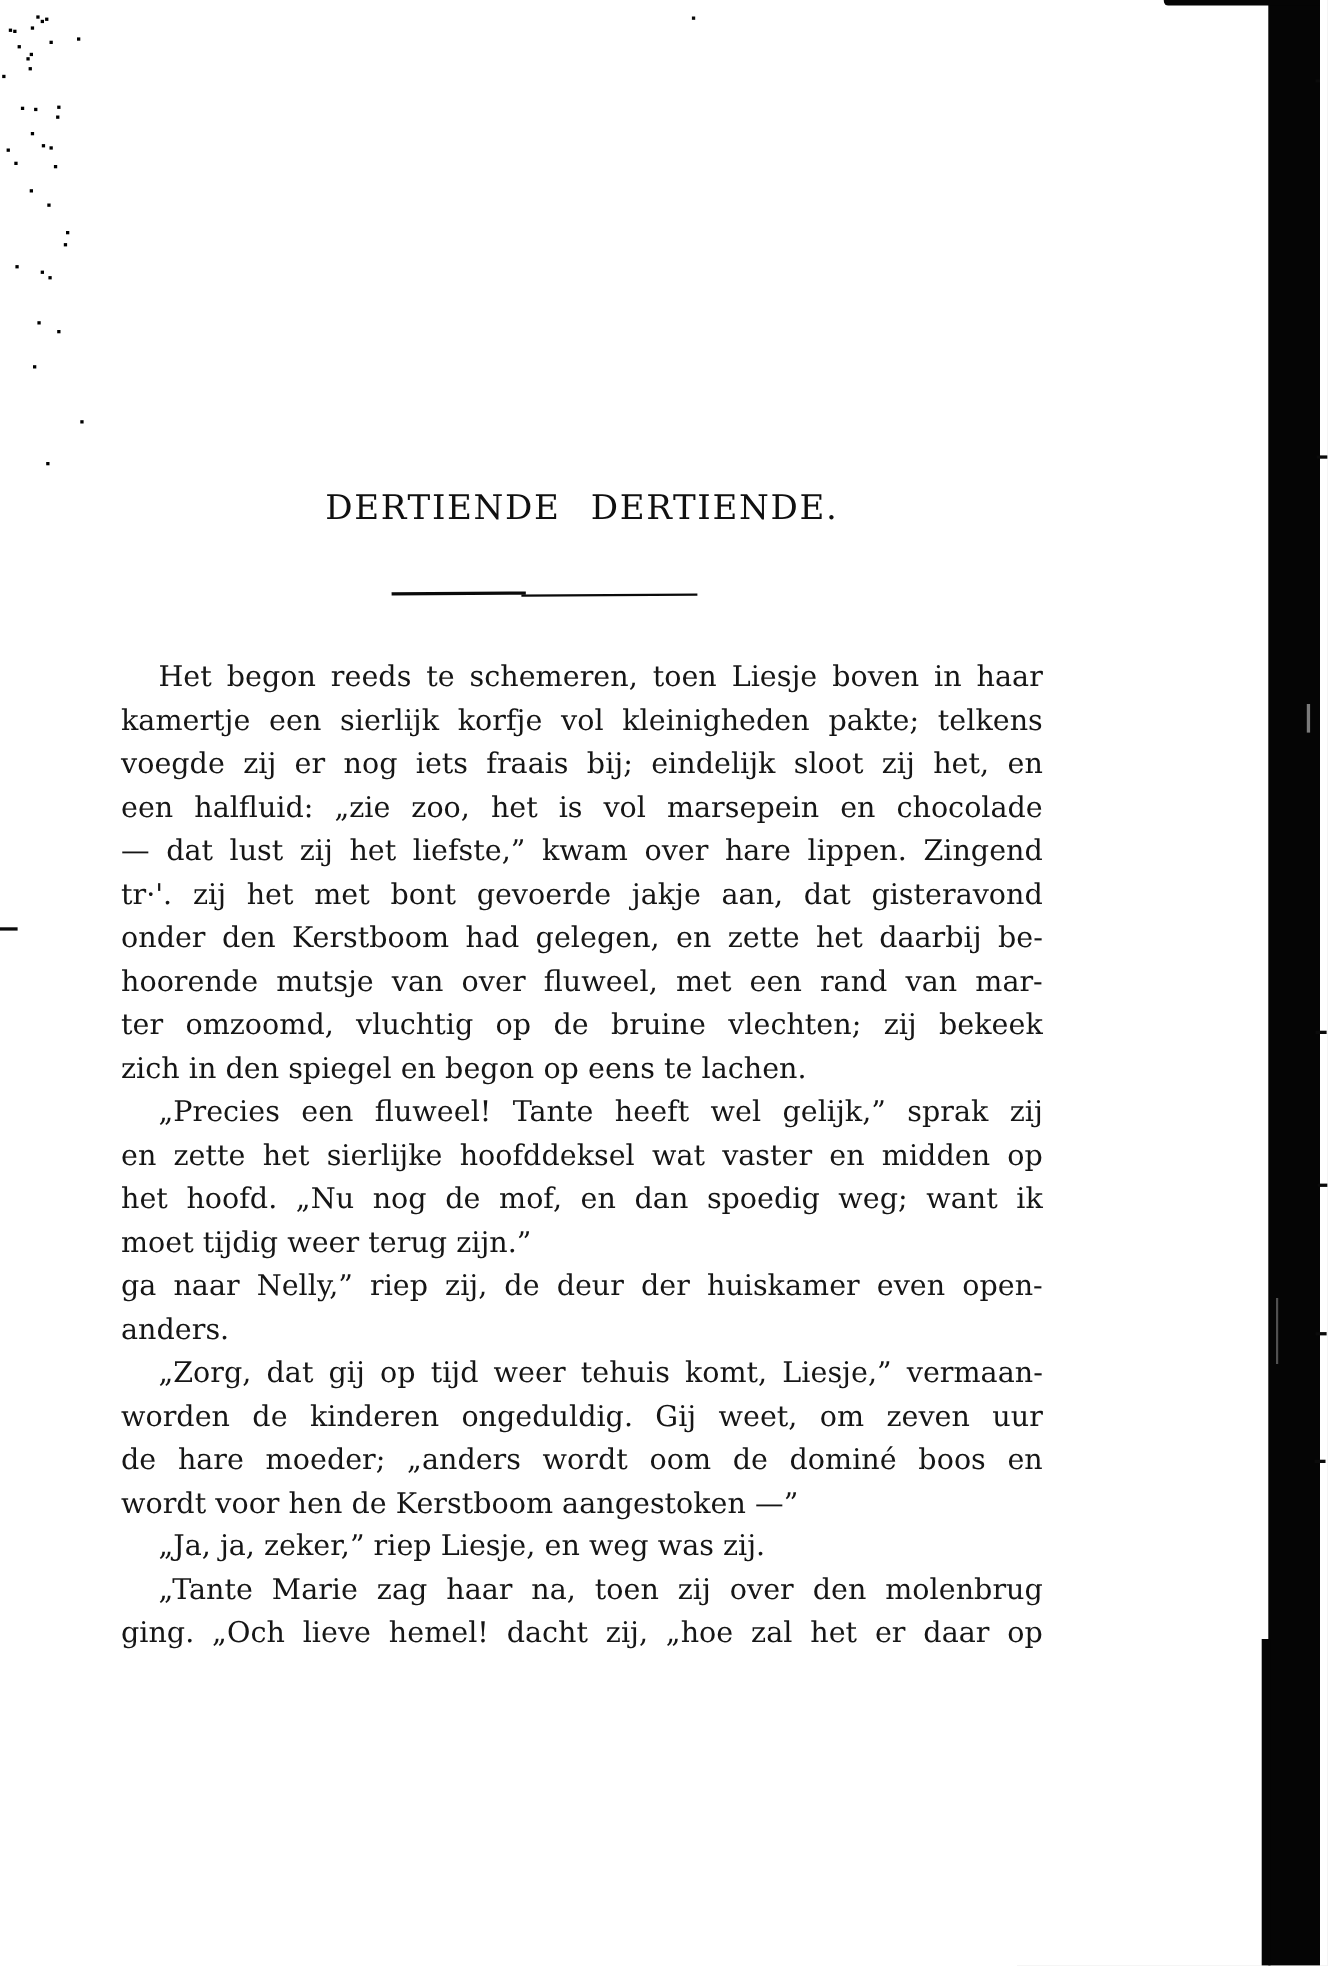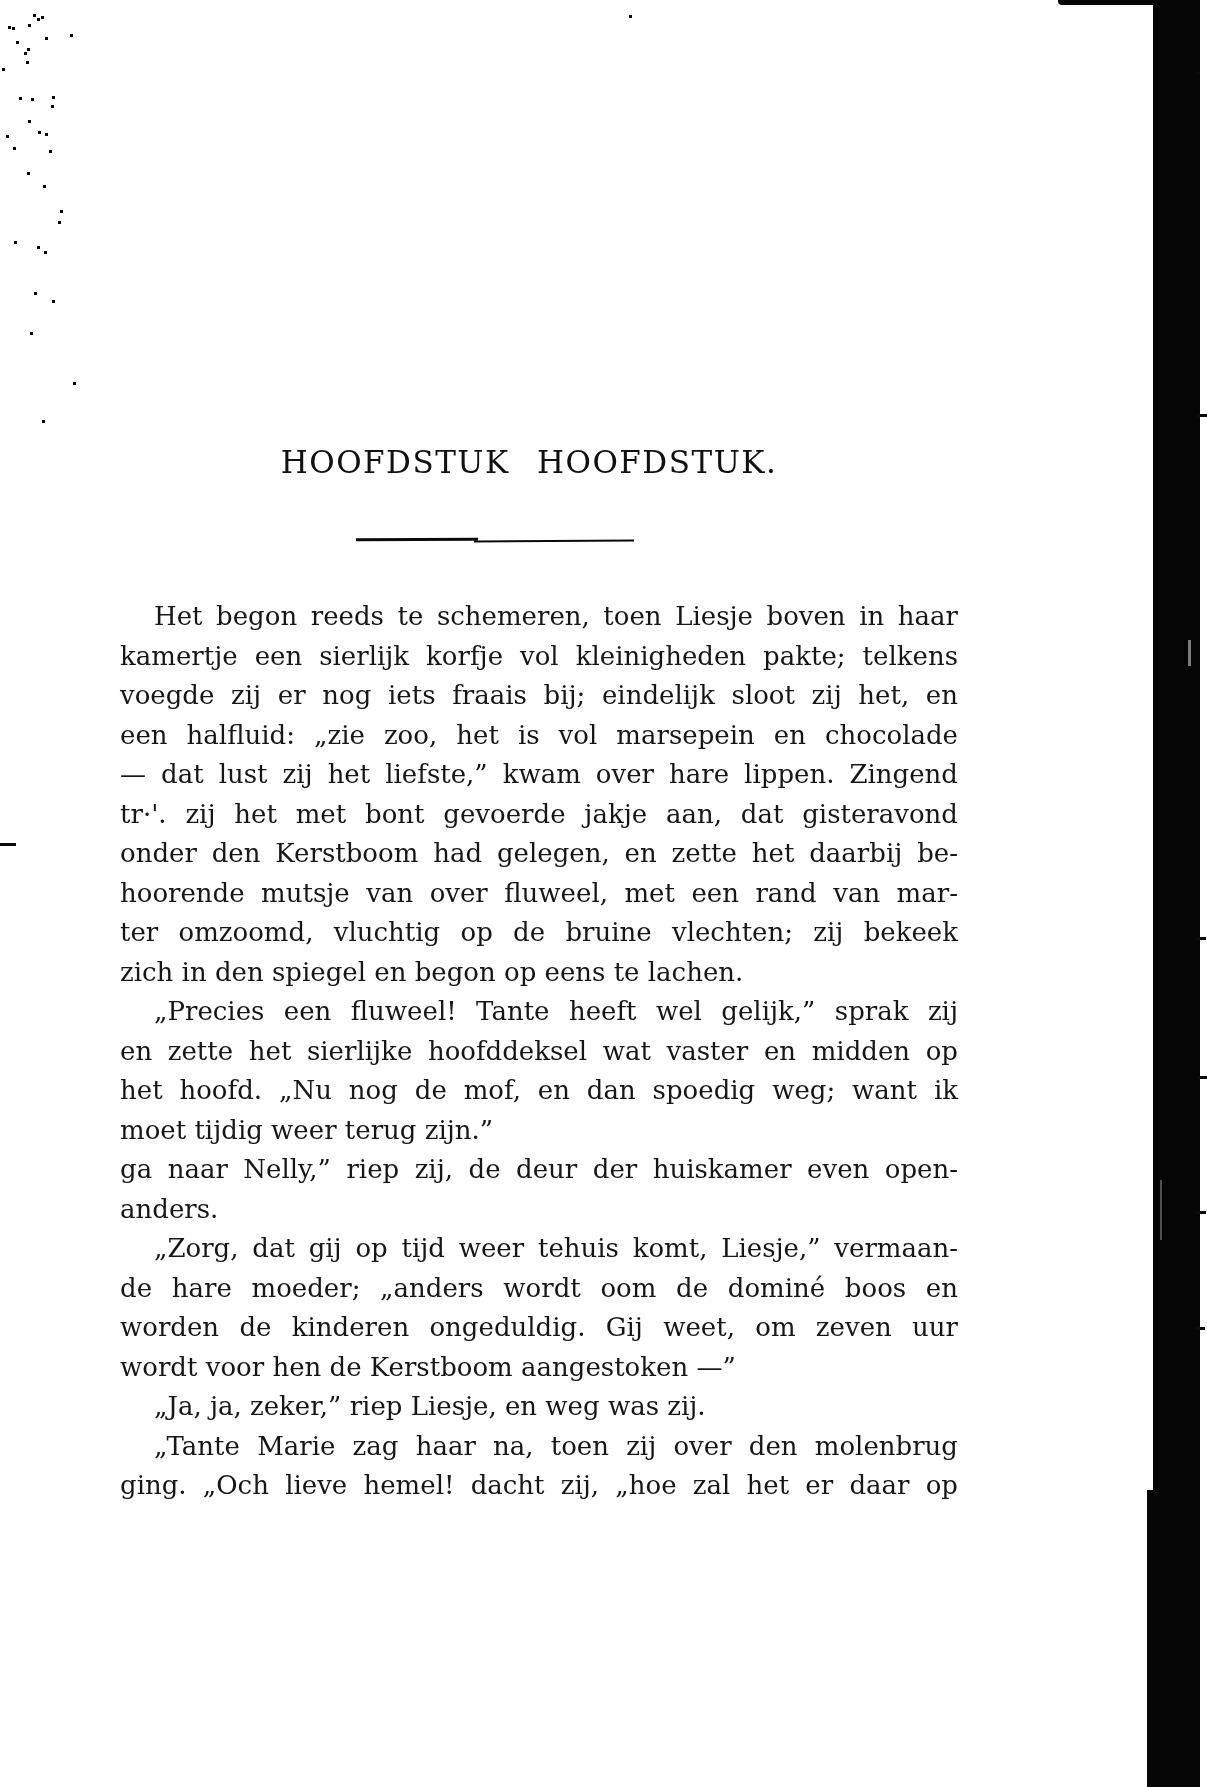--- a/index.html
+++ b/index.html
@@ -24,21 +24,20 @@
   
   .divider{position:absolute;left:356px;top:538px;width:278px;height:5px;}
   .divider .thick{position:absolute;left:0;top:0;width:122px;height:3.4px;background:#0a0a0a;transform:rotate(-0.3deg);}
   .divider .thin{position:absolute;left:118px;top:2px;width:160px;height:1.7px;background:#0a0a0a;transform:rotate(-0.35deg);}
   
   .body-text{
     position:absolute;
     left:110px;top:597px;width:838px;
     font-size:26px;
     line-height:39.5px;
-    margin-left:10px;
   }
   .line{
     text-align:justify;
     text-align-last:justify;
     white-space:normal;
     color:#161616;
   }
   .line.indent{text-indent:34px;}
   .line.last{text-align-last:left;}
   
@@ -72,21 +71,21 @@
       30px 332px #000, 73px 382px #000, 42px 420px #000;
   }
 </style>
 </head>
 <body>
 
 <div id="page">
 
   <div class="noise"></div>
 
-  <div class="heading">HOOFDSTUK HOOFDSTUK.</div>
+  <div class="heading">DERTIENDE DERTIENDE.</div>
 
   <div class="divider">
     <div class="thick"></div>
     <div class="thin"></div>
   </div>
 
   <div class="body-text">
       <div class="paragraph">
         <div class="line indent">Het begon reeds te schemeren, toen Liesje boven in haar</div>
         <div class="line">kamertje een sierlijk korfje vol kleinigheden pakte; telkens</div>
@@ -104,22 +103,22 @@
         <div class="line">en zette het sierlijke hoofddeksel wat vaster en midden op</div>
         <div class="line">het hoofd. „Nu nog de mof, en dan spoedig weg; want ik</div>
         <div class="line last">moet tijdig weer terug zijn.”</div>
       </div>
       <div class="paragraph">
         <div class="line">ga naar Nelly,” riep zij, de deur der huiskamer even open-</div>
         <div class="line last">anders.</div>
       </div>
       <div class="paragraph">
         <div class="line indent">„Zorg, dat gij op tijd weer tehuis komt, Liesje,” vermaan-</div>
+        <div class="line">worden de kinderen ongeduldig. Gij weet, om zeven uur</div>
         <div class="line">de hare moeder; „anders wordt oom de dominé boos en</div>
-        <div class="line">worden de kinderen ongeduldig. Gij weet, om zeven uur</div>
         <div class="line last">wordt voor hen de Kerstboom aangestoken —”</div>
       </div>
       <div class="paragraph">
         <div class="line indent last">„Ja, ja, zeker,” riep Liesje, en weg was zij.</div>
       </div>
       <div class="paragraph">
         <div class="line indent">„Tante Marie zag haar na, toen zij over den molenbrug</div>
         <div class="line">ging. „Och lieve hemel! dacht zij, „hoe zal het er daar op</div>
       </div>
     </div>

